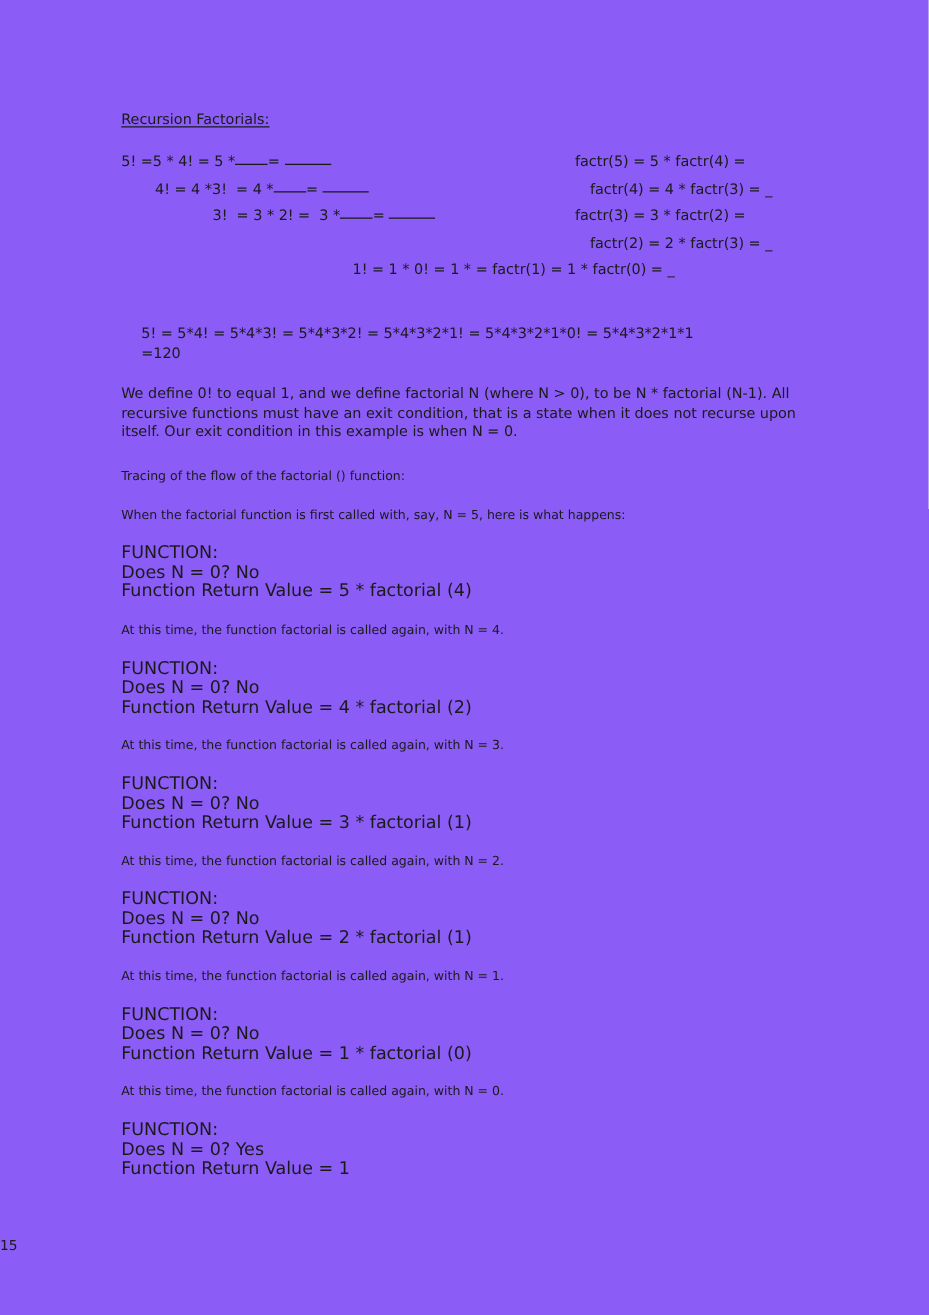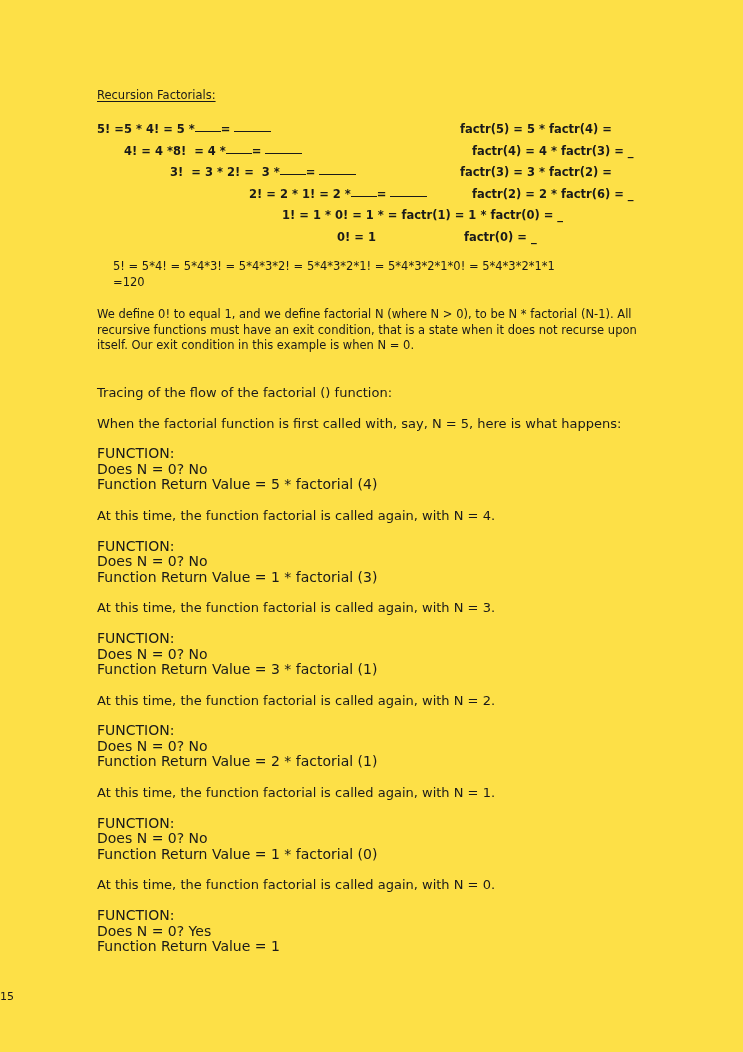--- a/index.html
+++ b/index.html
@@ -9,21 +9,21 @@
     background: #ffffff;
   }
   body {
     font-family: "DejaVu Sans", "Liberation Sans", sans-serif;
     color: #1a1a1a;
   }
   #page {
     position: relative;
     width: 743px;
     height: 1052px;
-    background: #fde047;
+    background: #8b5cf6;
     overflow: hidden;
     box-sizing: border-box;
   }
   #content {
     position: absolute;
     left: 97px;
     top: 88px;
     width: 560px;
   }
   .doc-title {
@@ -32,21 +32,20 @@
     text-decoration: underline;
     text-underline-offset: 2px;
     white-space: pre;
     margin: 0 0 16px 0;
   }
   
   .cascade {
     position: relative;
     height: 136px;
     margin: 0 0 4px 0;
-    font-weight: bold;
   }
   .casc-row {
     position: absolute;
     left: 0;
     width: 100%;
     height: 21px;
     font-size: 11.5px;
     line-height: 21px;
   }
   .casc-left {
@@ -75,33 +74,33 @@
     vertical-align: baseline;
     position: relative;
     top: -1px;
   }
   .b-sm { width: 26px; }
   .b-md { width: 37px; }
   
   p.para {
     font-size: 11.5px;
     line-height: 15.6px;
-    margin: 0 0 31px 0;
+    margin: 0 0 20px 0;
     width: 554px;
     text-align: left;
   }
   p.summary {
     font-size: 11.5px;
     line-height: 15.6px;
     margin: 0 0 17px 16px;
     white-space: pre-line;
     width: 560px;
   }
   p.oneline {
-    font-size: 13px;
+    font-size: 10px;
     line-height: 15.6px;
     margin: 0 0 15px 0;
     white-space: pre;
   }
   .fn-block {
     font-size: 14px;
     line-height: 15.6px;
     margin: 0 0 15px 0;
     white-space: pre-line;
   }
@@ -123,53 +122,48 @@
   <div id="content">
 
     <div class="doc-title">Recursion Factorials:</div>
 
     <div class="cascade">
         <div class="casc-row" style="top: 0px;">
           <span class="casc-left" style="left: 0px;"><span>5! =5 * 4! = 5 *</span><span class="blank b-sm"></span><span>= </span><span class="blank b-md"></span></span>
           <span class="casc-right">factr(5) = 5 * factr(4) =</span>
         </div>
         <div class="casc-row" style="top: 21.5px;">
-          <span class="casc-left" style="left: 27px;"><span>4! = 4 *8!  = 4 *</span><span class="blank b-sm"></span><span>= </span><span class="blank b-md"></span></span>
+          <span class="casc-left" style="left: 27px;"><span>4! = 4 *3!  = 4 *</span><span class="blank b-sm"></span><span>= </span><span class="blank b-md"></span></span>
           <span class="casc-right shift">factr(4) = 4 * factr(3) = _</span>
         </div>
         <div class="casc-row" style="top: 43px;">
           <span class="casc-left" style="left: 73px; text-align: right;"><span>3!  = 3 * 2! =  3 *</span><span class="blank b-sm"></span><span>= </span><span class="blank b-md"></span></span>
           <span class="casc-right">factr(3) = 3 * factr(2) =</span>
         </div>
         <div class="casc-row" style="top: 64.5px;">
-          <span class="casc-left" style="left: 152px;"><span>2! = 2 * 1! = 2 *</span><span class="blank b-sm"></span><span>= </span><span class="blank b-md"></span></span>
-          <span class="casc-right shift">factr(2) = 2 * factr(6) = _</span>
+          <span class="casc-right shift">factr(2) = 2 * factr(3) = _</span>
         </div>
         <div class="casc-row" style="top: 86px;">
           <span class="casc-left" style="left: 185px;"><span>1! = 1 * 0! = 1 * = factr(1) = 1 * factr(0) = _</span></span>
-        </div>
-        <div class="casc-row" style="top: 107.5px;">
-          <span class="casc-left" style="left: 240px;"><span>0! = 1</span></span>
-          <span class="casc-right shift2">factr(0) = _</span>
         </div>
       </div>
 
     <p class="summary">5! = 5*4! = 5*4*3! = 5*4*3*2! = 5*4*3*2*1! = 5*4*3*2*1*0! = 5*4*3*2*1*1
 =120</p>
 
     <p class="para">We define 0! to equal 1, and we define factorial N (where N &gt; 0), to be N * factorial (N-1). All recursive functions must have an exit condition, that is a state when it does not recurse upon itself. Our exit condition in this example is when N = 0.</p>
 
     <p class="oneline">Tracing of the flow of the factorial () function:</p>
 
     <p class="oneline">When the factorial function is first called with, say, N = 5, here is what happens:</p>
 
     <div id="trace-blocks">
         <div class="fn-block"><span class="fn-line">FUNCTION:</span><span class="fn-line">Does N = 0? No</span><span class="fn-line">Function Return Value = 5 * factorial (4)</span></div>
         <p class="oneline">At this time, the function factorial is called again, with N = 4.</p>
-        <div class="fn-block"><span class="fn-line">FUNCTION:</span><span class="fn-line">Does N = 0? No</span><span class="fn-line">Function Return Value = 1 * factorial (3)</span></div>
+        <div class="fn-block"><span class="fn-line">FUNCTION:</span><span class="fn-line">Does N = 0? No</span><span class="fn-line">Function Return Value = 4 * factorial (2)</span></div>
         <p class="oneline">At this time, the function factorial is called again, with N = 3.</p>
         <div class="fn-block"><span class="fn-line">FUNCTION:</span><span class="fn-line">Does N = 0? No</span><span class="fn-line">Function Return Value = 3 * factorial (1)</span></div>
         <p class="oneline">At this time, the function factorial is called again, with N = 2.</p>
         <div class="fn-block"><span class="fn-line">FUNCTION:</span><span class="fn-line">Does N = 0? No</span><span class="fn-line">Function Return Value = 2 * factorial (1)</span></div>
         <p class="oneline">At this time, the function factorial is called again, with N = 1.</p>
         <div class="fn-block"><span class="fn-line">FUNCTION:</span><span class="fn-line">Does N = 0? No</span><span class="fn-line">Function Return Value = 1 * factorial (0)</span></div>
         <p class="oneline">At this time, the function factorial is called again, with N = 0.</p>
         <div class="fn-block"><span class="fn-line">FUNCTION:</span><span class="fn-line">Does N = 0? Yes</span><span class="fn-line">Function Return Value = 1</span></div>
       </div>
 

